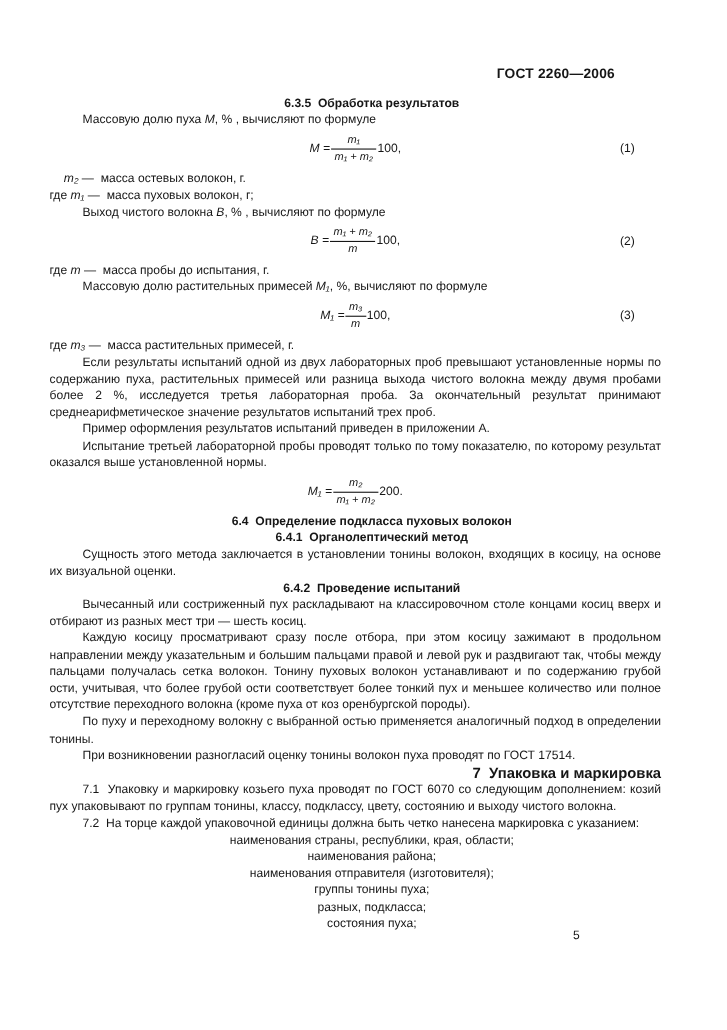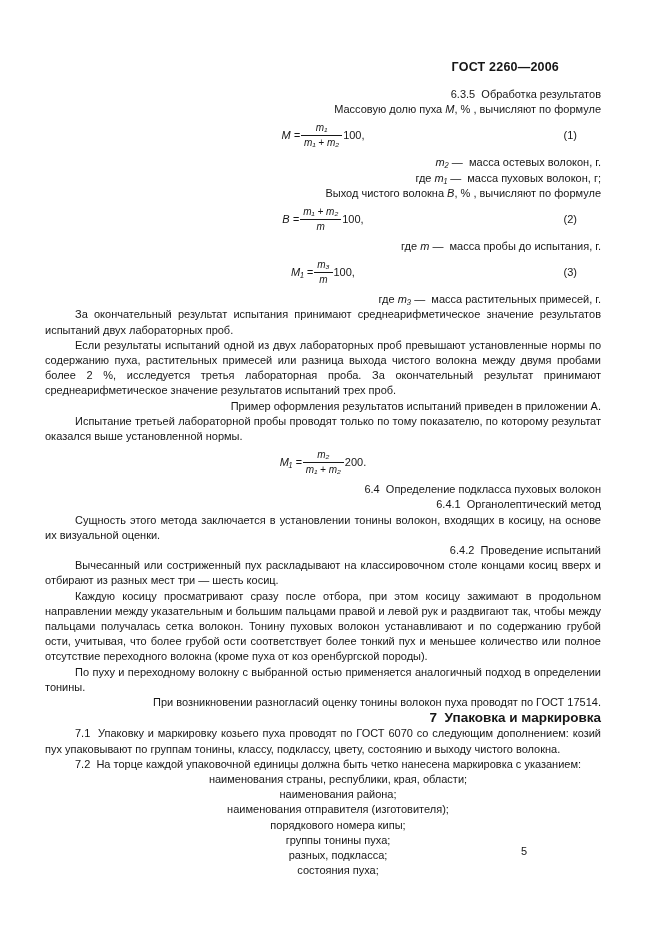--- a/index.html
+++ b/index.html
@@ -11,22 +11,22 @@
   .doc-header {
     position:absolute; top:60px; right:48px;
     font-weight:bold; font-size:12.5px; letter-spacing:0.2px;
   }
   .content {
     position:absolute; top:87px; left:45px; width:556px;
     font-size:11px; line-height:15.2px; text-align:justify;
   }
   .content p { margin:0; }
   .indent { text-indent:30px; }
-  .left { text-align:right; }
-  .h-bold { font-weight:normal; text-align:right; }
+  .left { text-align:left; }
+  .h-bold { font-weight:bold; text-align:center; }
   .gap-sm { margin-top:3px; }
   .gap-md { margin-top:8px; }
   .var { font-style:italic; }
   .where-cont { padding-left:13px; }
   .formula-row {
     position:relative; text-align:center; margin:5px 0 6px;
     text-align-last:center;
   }
   .formula { display:inline-flex; align-items:center; font-style:italic; font-size:11px; }
   .frac { display:inline-block; text-align:center; vertical-align:middle; margin:0 1px; }
@@ -77,36 +77,36 @@
             <span class="num">m₁ + m₂</span>
             <span class="den">m</span>
           </span>
           <span class="f-factor">100,</span>
       </span>
       <span class="eq-no">(2)</span>
     </div>
 
     <p class="left"><span>где </span><span class="var">m</span><span> — &nbsp;масса пробы до испытания, г.</span></p>
 
+    <p class="indent left"><span>Массовую долю растительных примесей </span><span class="var">M₁</span><span>, %, вычисляют по формуле</span></p>
 
     <div class="formula-row">
       <span class="formula">
         <span class="f-lhs">M₁ = </span>
           <span class="frac">
             <span class="num">m₃</span>
             <span class="den">m</span>
           </span>
           <span class="f-factor">100,</span>
       </span>
       <span class="eq-no">(3)</span>
     </div>
 
     <p class="left"><span>где </span><span class="var">m₃</span><span> — &nbsp;масса растительных примесей, г.</span></p>
 
-    <p class="indent">За окончательный результат испытания принимают среднеарифметическое значение результатов испытаний двух лабораторных проб.</p>
     <p class="indent">Если результаты испытаний одной из двух лабораторных проб превышают установленные нормы по содержанию пуха, растительных примесей или разница выхода чистого волокна между двумя пробами более 2 %, исследуется третья лабораторная проба. За окончательный результат принимают среднеарифметическое значение результатов испытаний трех проб.</p>
     <p class="indent left">Пример оформления результатов испытаний приведен в приложении А.</p>
     <p class="indent">Испытание третьей лабораторной пробы проводят только по тому показателю, по которому результат оказался выше установленной нормы.</p>
 
     <div class="formula-row">
       <span class="formula">
         <span class="f-lhs">M₁ = </span>
           <span class="frac">
             <span class="num">m₂</span>
             <span class="den">m₁ + m₂</span>
@@ -125,21 +125,20 @@
     <p class="indent left">При возникновении разногласий оценку тонины волокон пуха проводят по ГОСТ 17514.</p>
 
     <p class="h7">7&nbsp; Упаковка и маркировка</p>
 
     <p class="indent">7.1&nbsp; Упаковку и маркировку козьего пуха проводят по ГОСТ 6070 со следующим дополнением: козий пух упаковывают по группам тонины, классу, подклассу, цвету, состоянию и выходу чистого волокна.</p>
     <p class="indent">7.2&nbsp; На торце каждой упаковочной единицы должна быть четко нанесена маркировка с указанием:</p>
 
     <p class="list-item">наименования страны, республики, края, области;</p>
     <p class="list-item">наименования района;</p>
     <p class="list-item">наименования отправителя (изготовителя);</p>
-    <p class="list-item">порядкового номера кипы;</p>
     <p class="list-item">группы тонины пуха;</p>
     <p class="list-item">разных, подкласса;</p>
     <p class="list-item">состояния пуха;</p>
 
   </div>
 
   <div class="page-num">5</div>
 
 </div>
 

